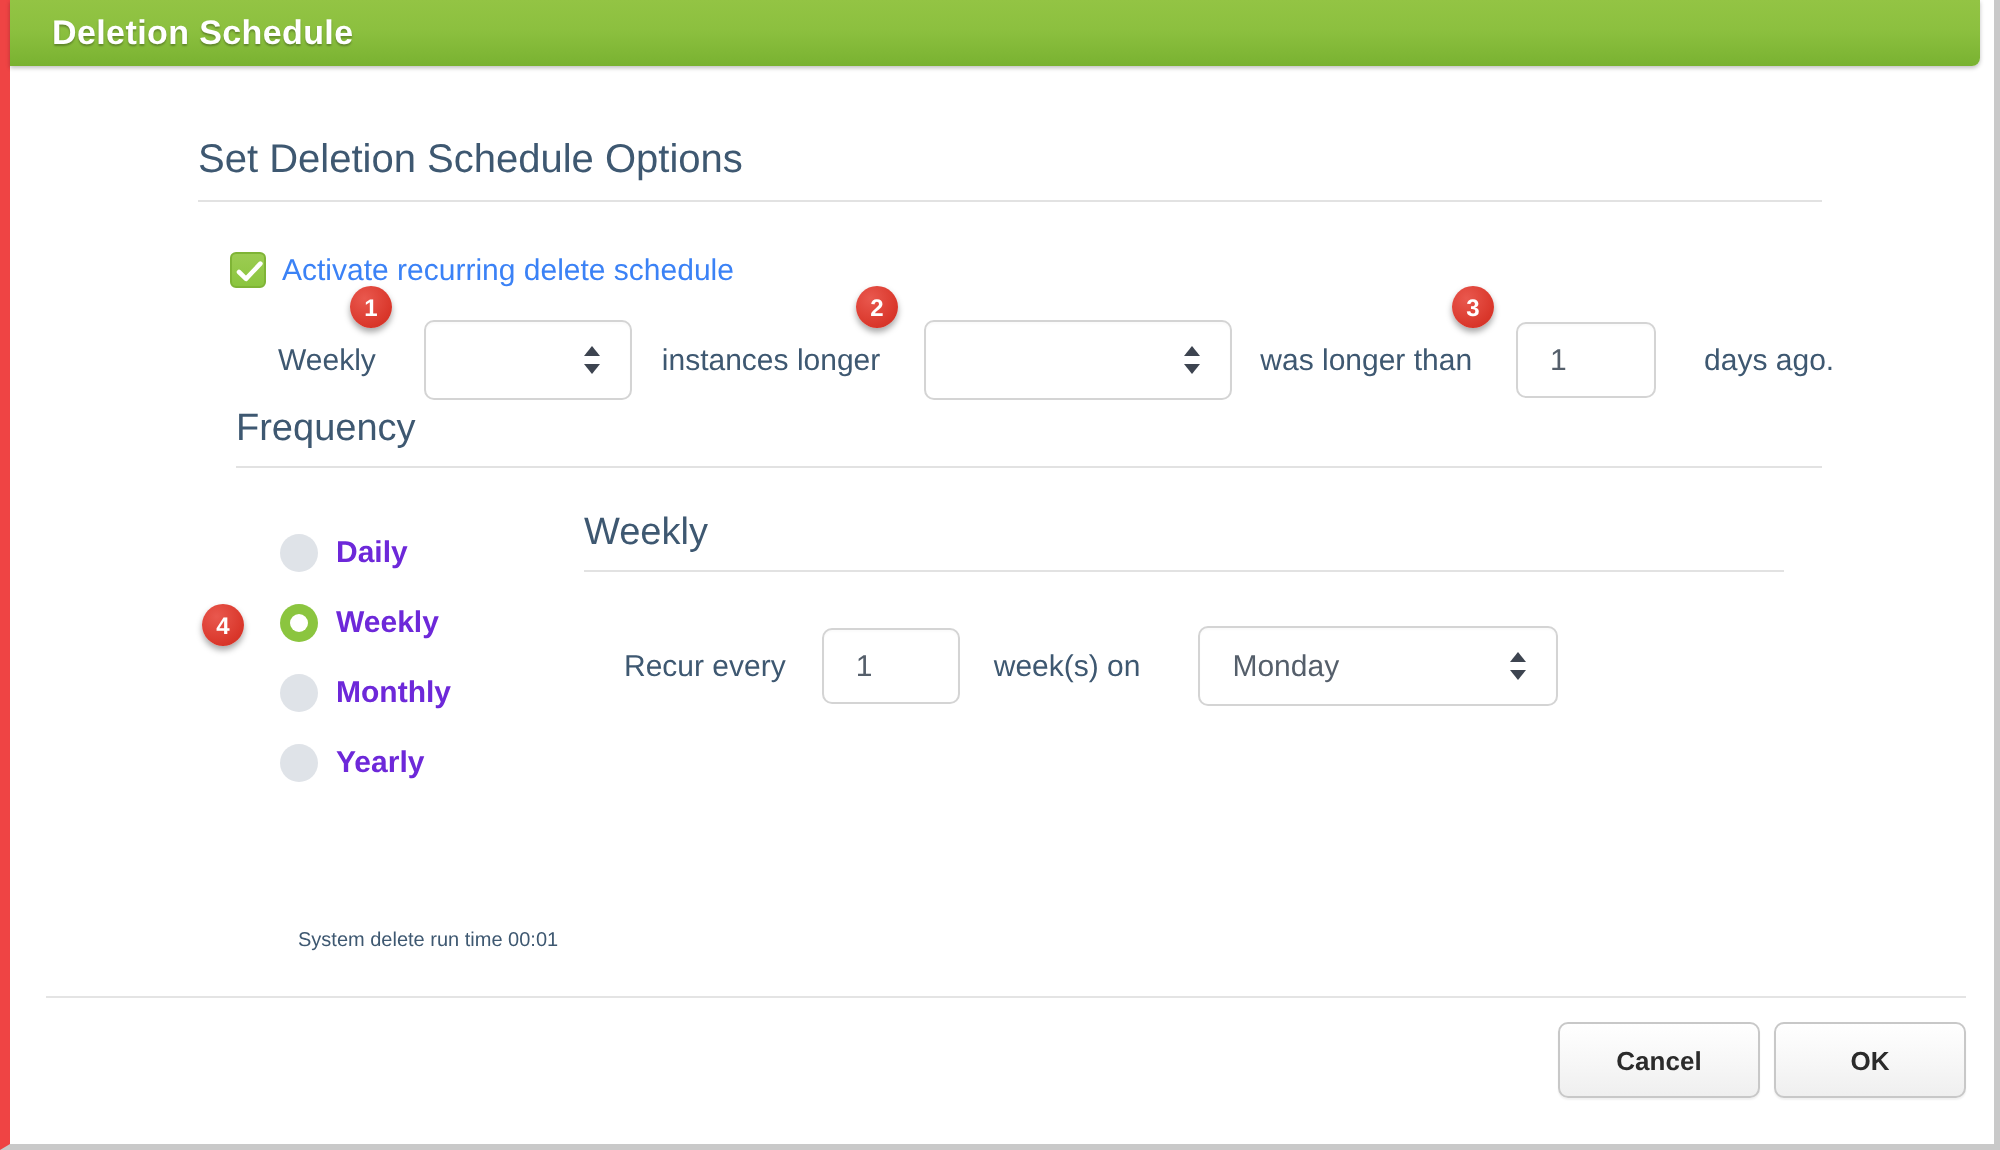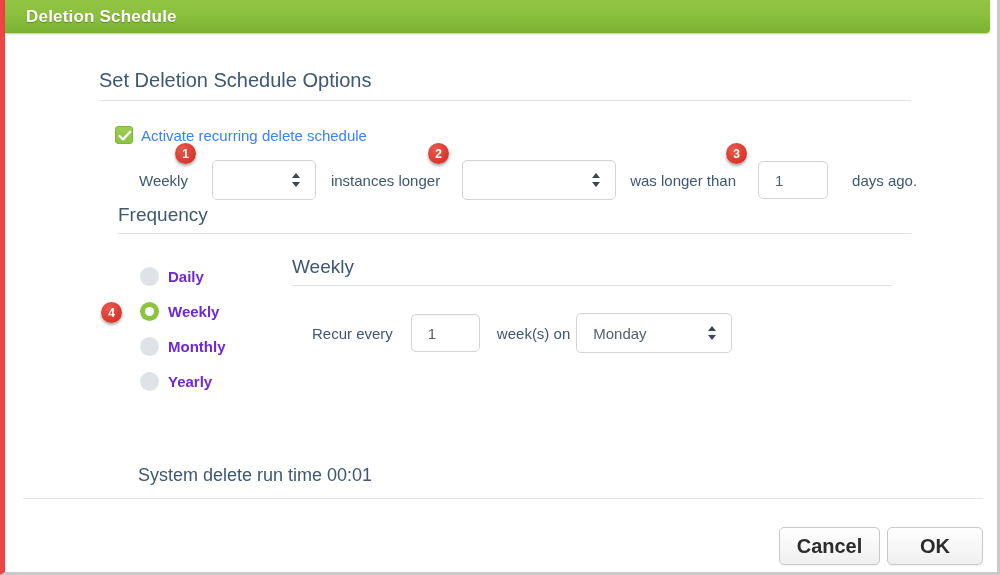--- a/index.html
+++ b/index.html
@@ -137,21 +137,21 @@
   .select-box .caret {
     position: absolute;
     right: 14px;
     top: 50%;
     transform: translateY(-50%);
     width: 10px;
     height: 16px;
   }
   .sel-empty-1 { width: 104px; margin-left: 24px; }
   .sel-empty-2 { width: 154px; margin-left: 22px; }
-  .sel-day     { width: 156px; margin-left: 6px; }
+  .sel-day     { width: 180px; margin-left: 29px; }
 
   .text-input {
     box-sizing: border-box;
     height: 38px;
     border: 1px solid #d4d4d4;
     border-radius: 5px;
     background: #ffffff;
     font-size: 15px;
     color: #555f6b;
     display: flex;
@@ -216,23 +216,23 @@
   }
   .weekly-row .txt {
     font-size: 15px;
     color: #3e5871;
   }
   .weekly-row .t-weeks-on { margin-left: 17px; }
 
   
   .runtime {
     position: absolute;
-    left: 133px;
+    left: 144px;
     top: 432px;
-    font-size: 18px;
+    font-size: 10px;
     color: #3e5871;
     white-space: nowrap;
   }
 
   
   .footer-rule {
     position: absolute;
     left: 18px;
     top: 465px;
     width: 960px;
@@ -240,28 +240,27 @@
     background: #e4e4e4;
   }
   .btn {
     position: absolute;
     box-sizing: border-box;
     height: 38px;
     border: 1px solid #c8c8c8;
     border-radius: 5px;
     background: linear-gradient(to bottom, #ffffff 0%, #f7f7f7 52%, #efefef 100%);
     color: #2b2b2b;
-    font-size: 20px;
+    font-size: 13px;
     font-weight: bold;
     display: flex;
     align-items: center;
     justify-content: center;
     box-shadow: 0 1px 1px rgba(0,0,0,0.06);
     cursor: pointer;
-    margin-top: 16px;
   }
   #btn-cancel { left: 774px; top: 478px; width: 101px; }
   #btn-ok     { left: 882px; top: 478px; width: 96px; }
 
   
   .badge {
     position: absolute;
     width: 21px;
     height: 21px;
     border-radius: 50%;

